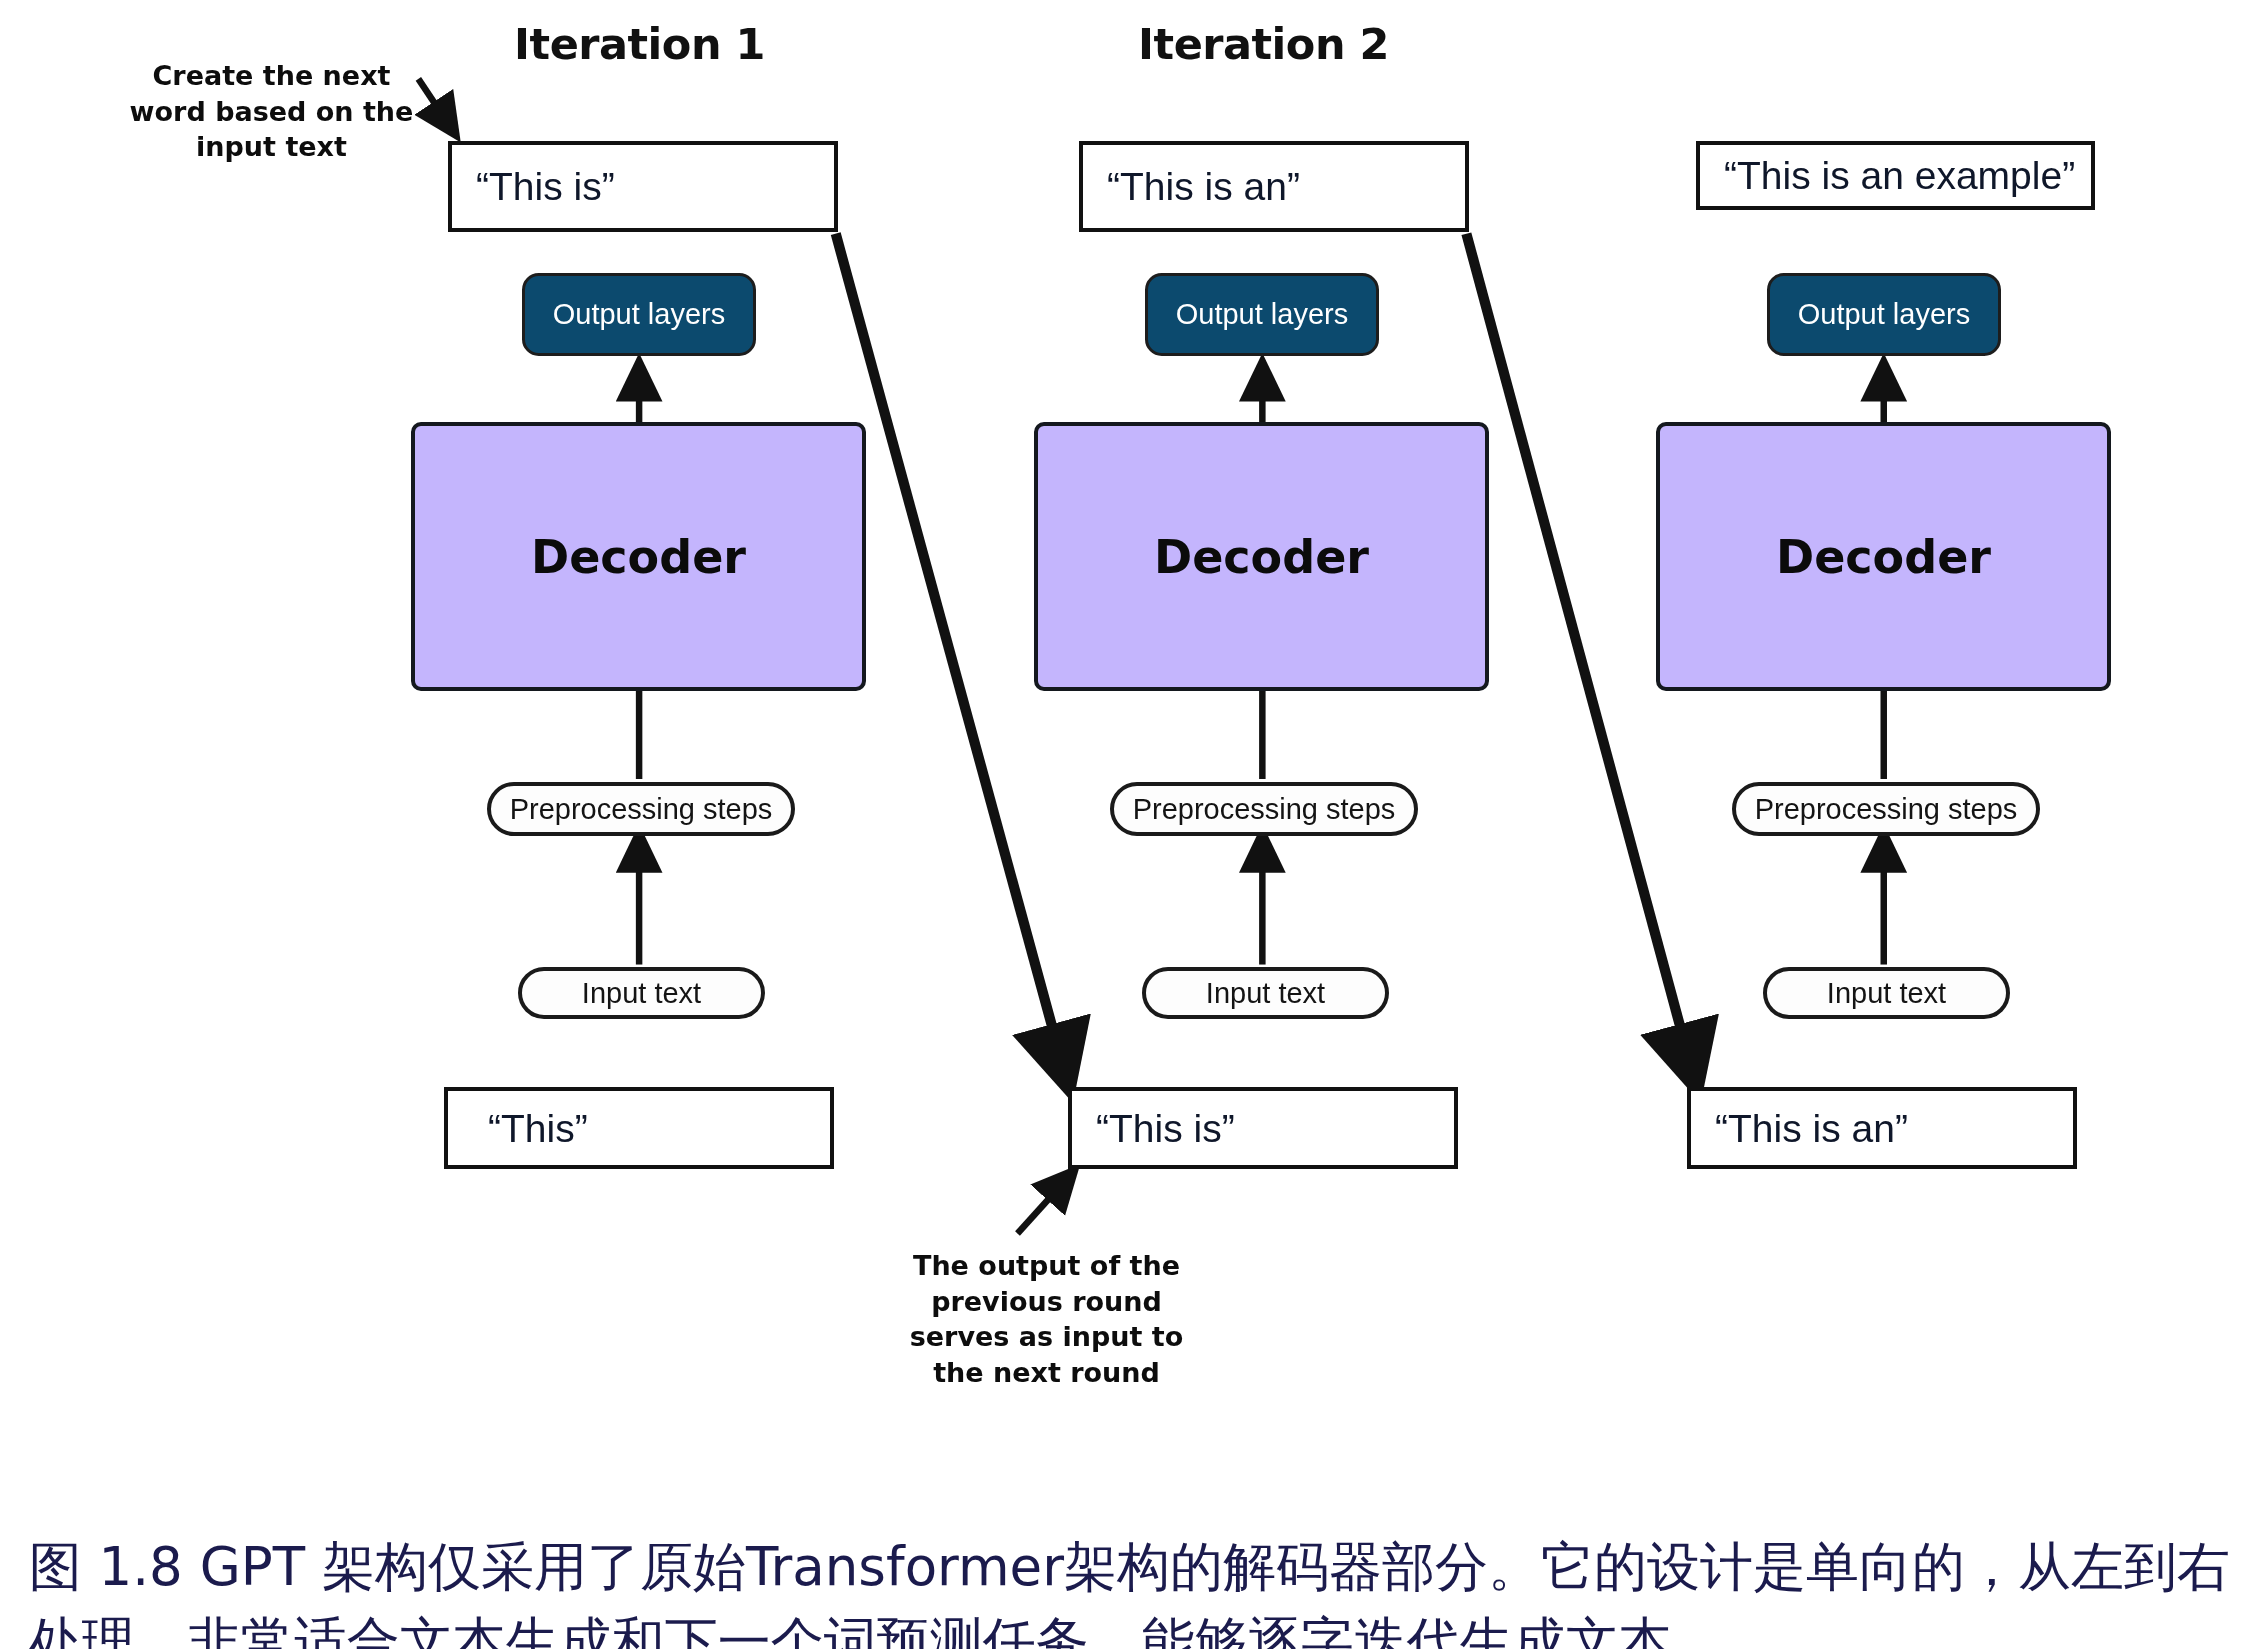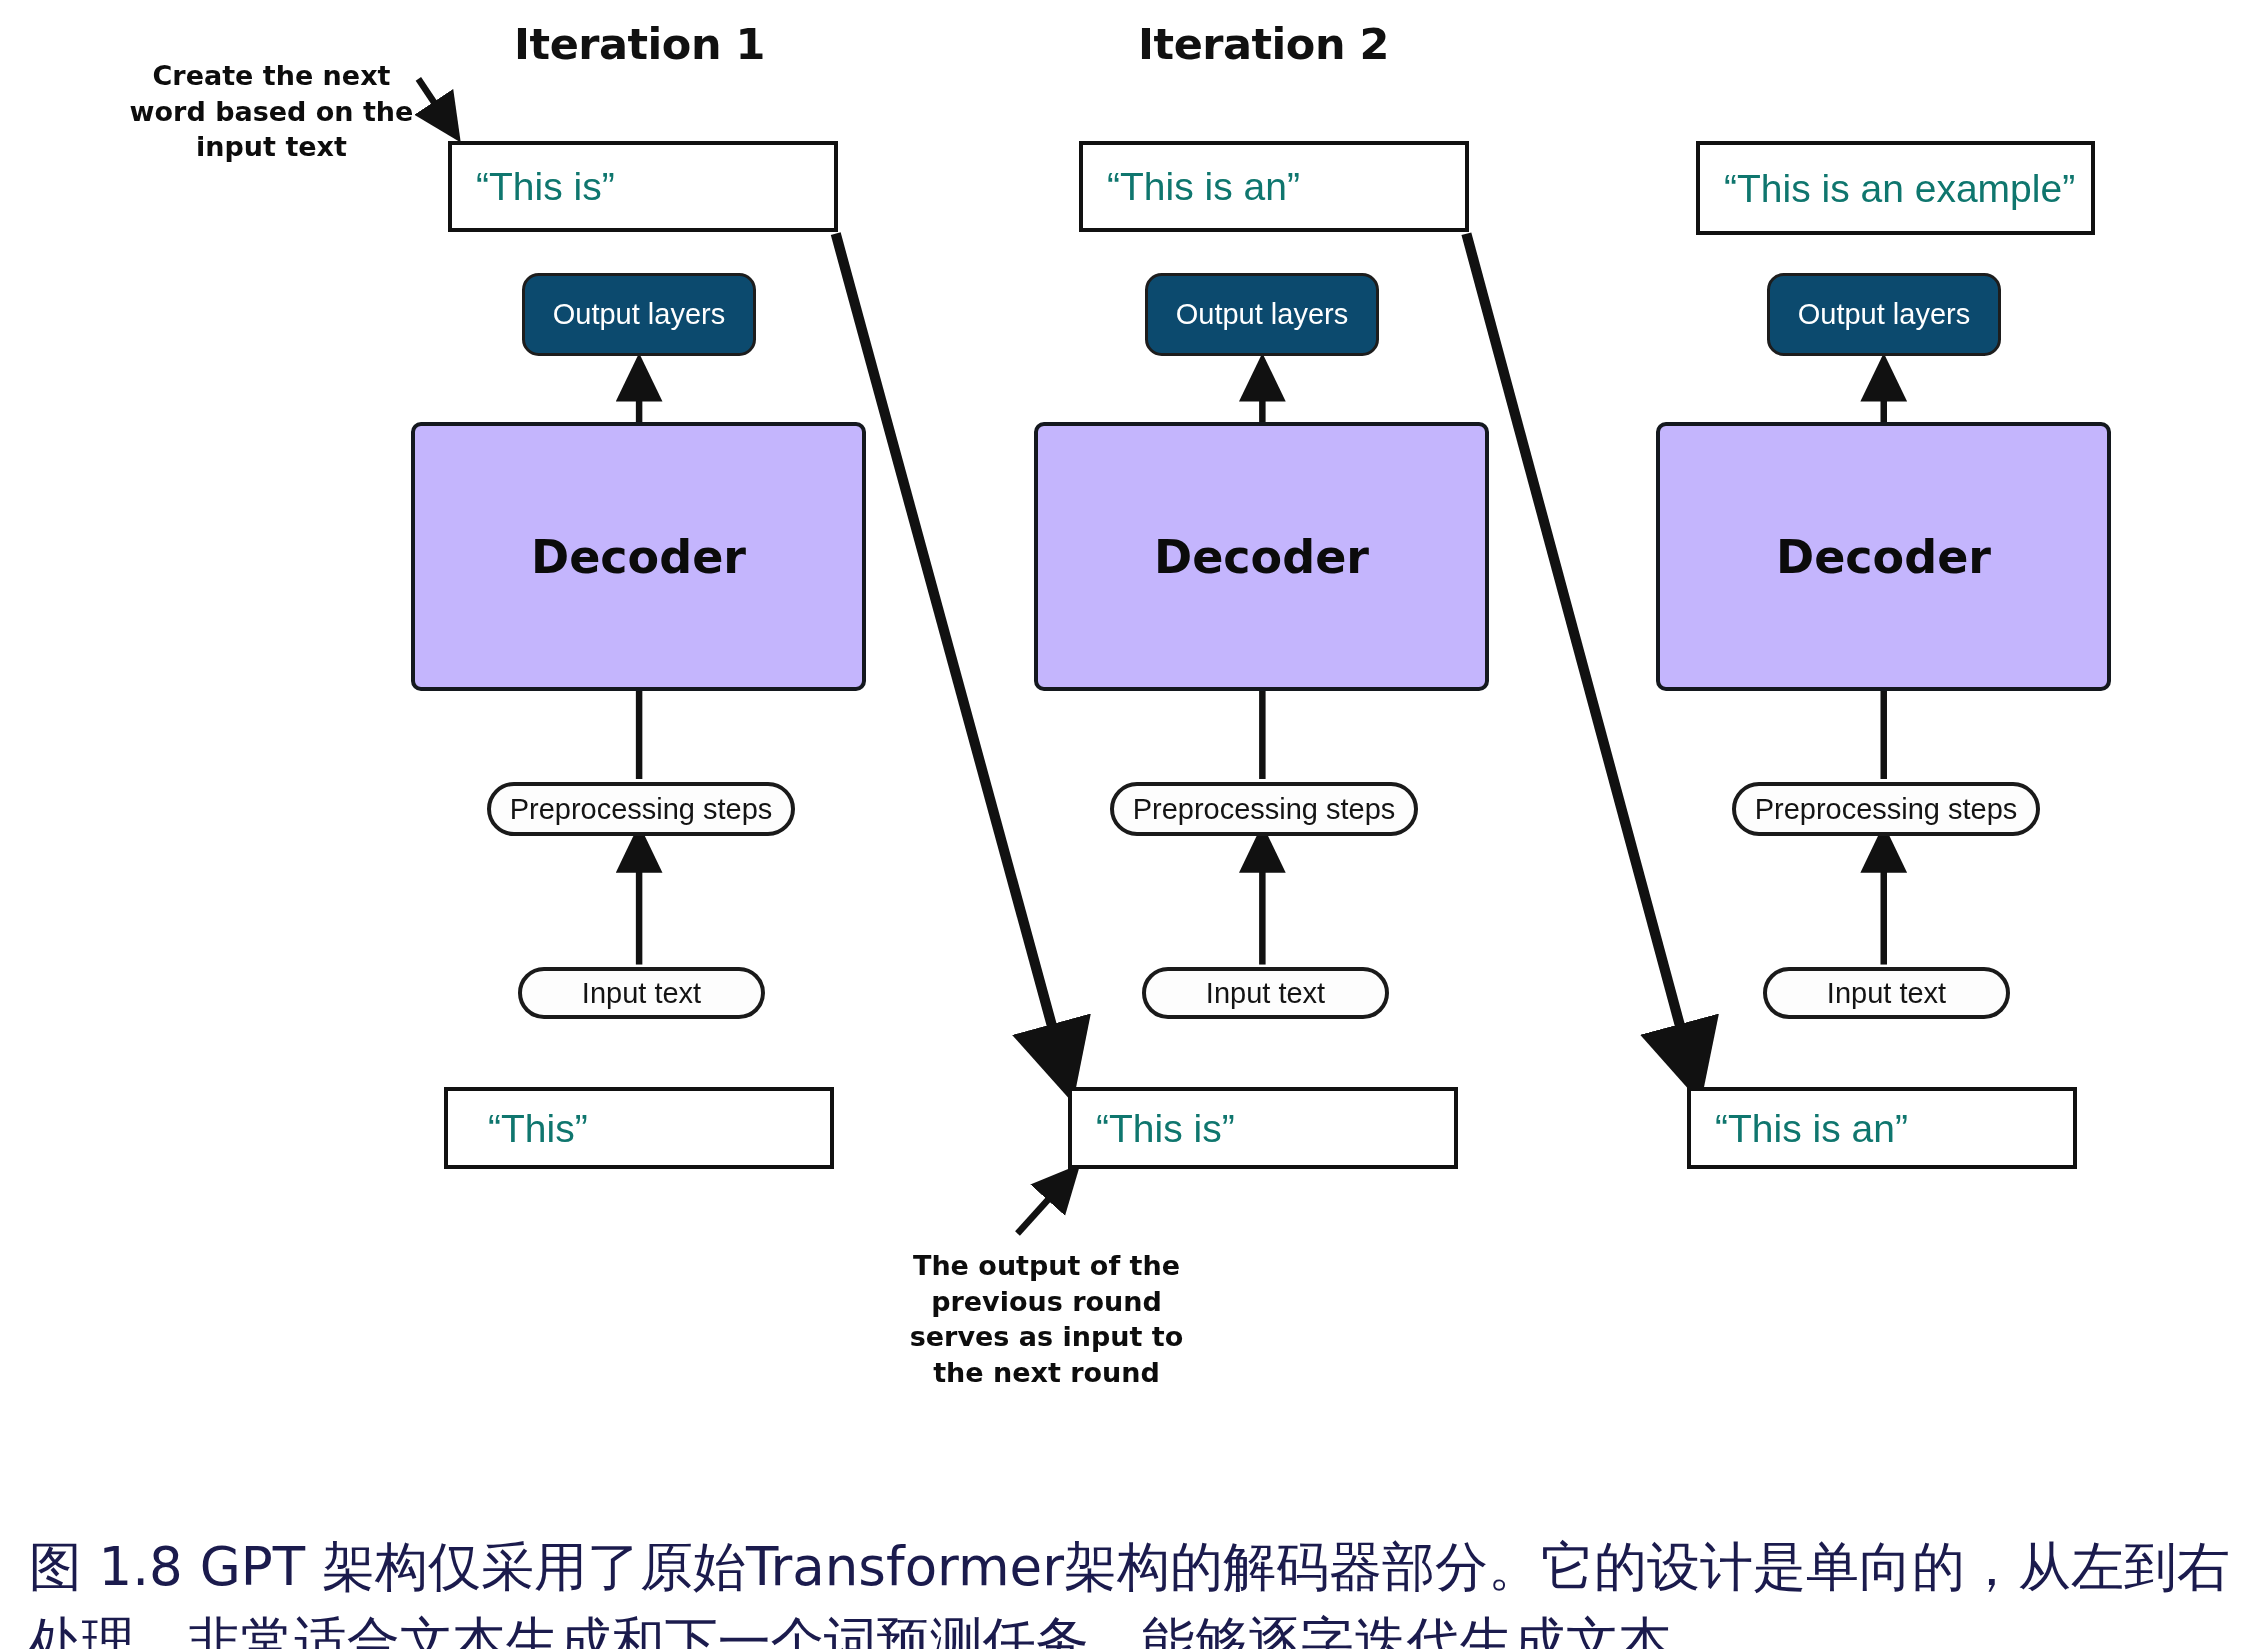--- a/index.html
+++ b/index.html
@@ -40,21 +40,21 @@
     border: 4.6px solid #111111;
     background: #ffffff;
     box-sizing: border-box;
     display: flex;
     align-items: center;
     padding-left: 24px;
   }
   .text-box span {
     font-family: "Liberation Sans", sans-serif;
     font-size: 39px;
-    color: #0f766e;
+    color: #0f172a;
     white-space: nowrap;
     line-height: 1;
   }
 
   
   .output-layers {
     background: #0c4a6e;
     border: 3.7px solid #1d1d1d;
     border-radius: 16.7px;
     box-sizing: border-box;
@@ -249,21 +249,21 @@
   </div>
 
   <div class="abs pill" style="left:1130px; top:967px; width:247px; height:52px;">
     <span>Input text</span>
   </div>
 
   <div class="abs text-box" style="left:1056px; top:1087px; width:390px; height:82px;">
     <span>“This is”</span>
   </div>
 
-  <div class="abs text-box" style="left:1684px; top:141px; width:399px; height:94px;">
+  <div class="abs text-box" style="left:1684px; top:141px; width:399px; height:69px;">
     <span>“This is an example”</span>
   </div>
 
   <div class="abs output-layers" style="left:1755px; top:273px; width:234px; height:83px;">
     <span>Output layers</span>
   </div>
 
   <div class="abs decoder" style="left:1644px; top:422px; width:455px; height:269px;">
     <span>Decoder</span>
   </div>

